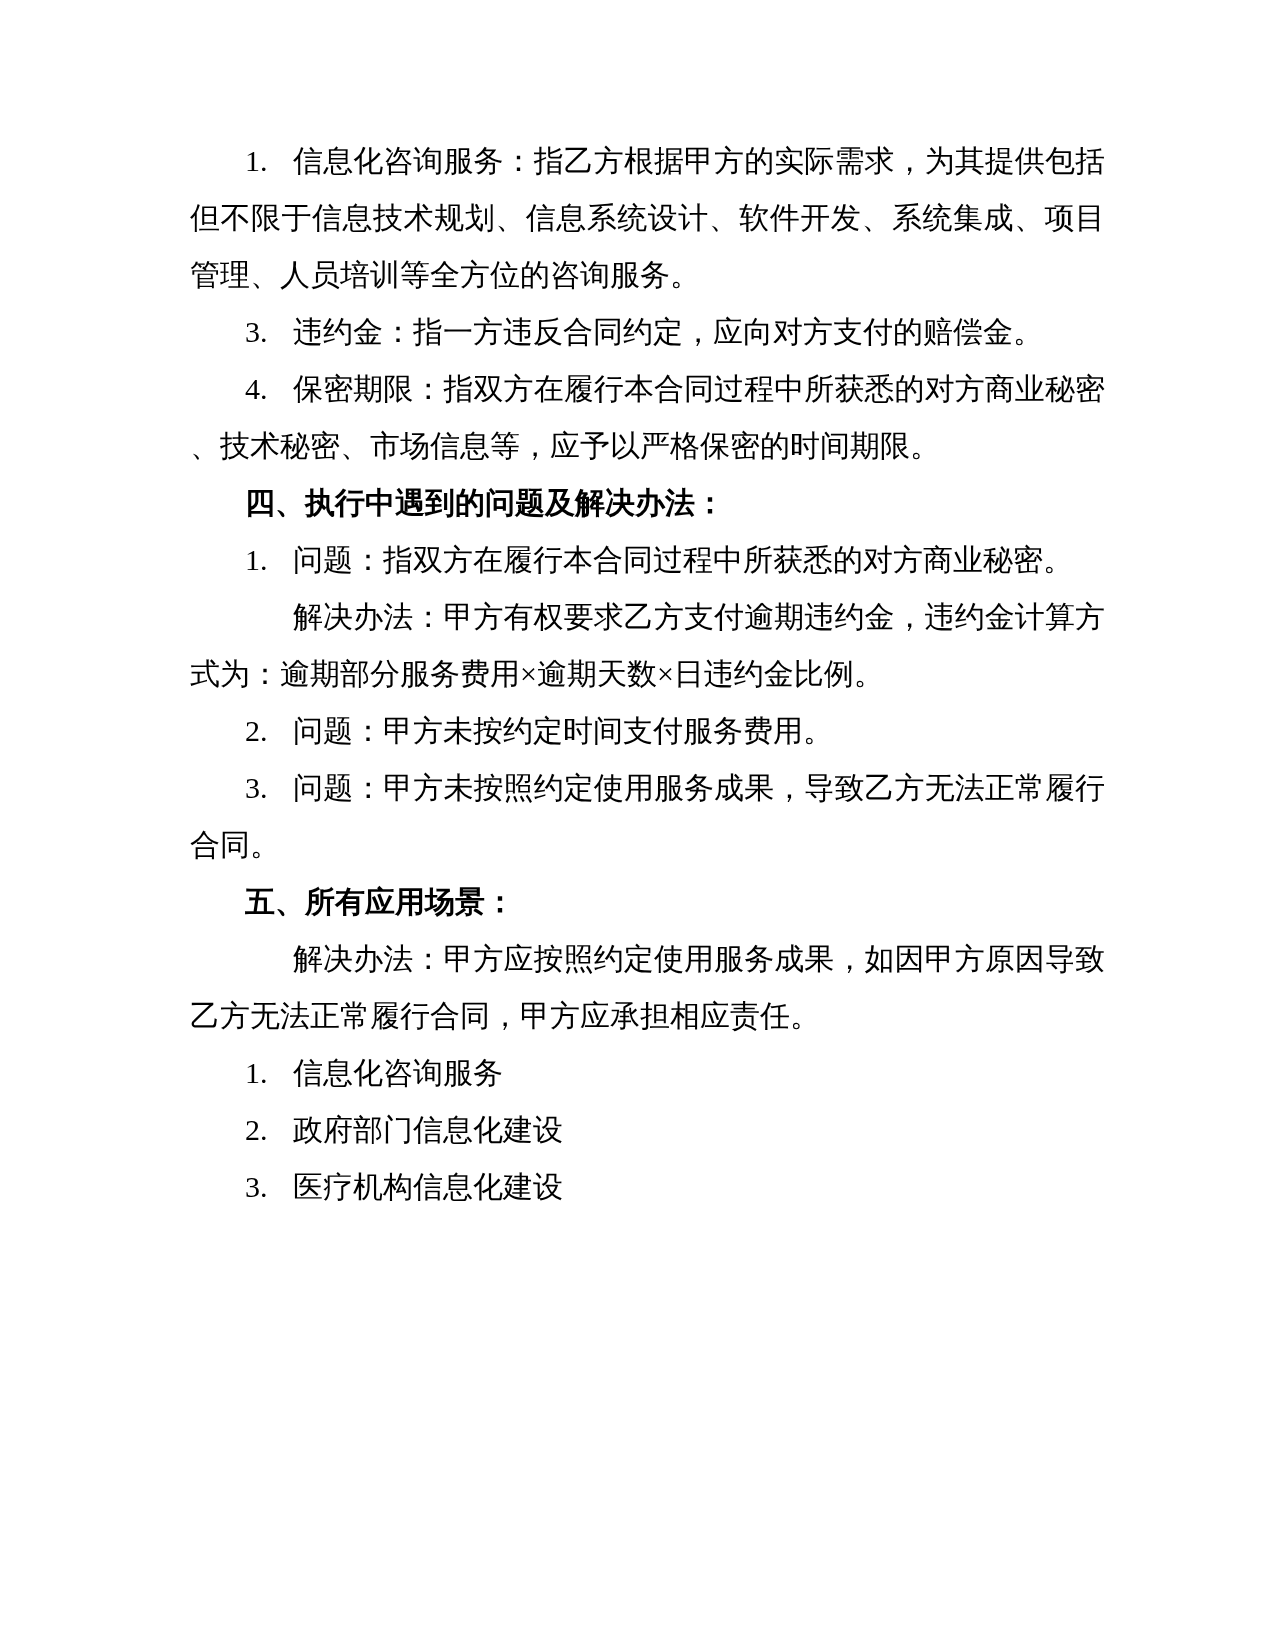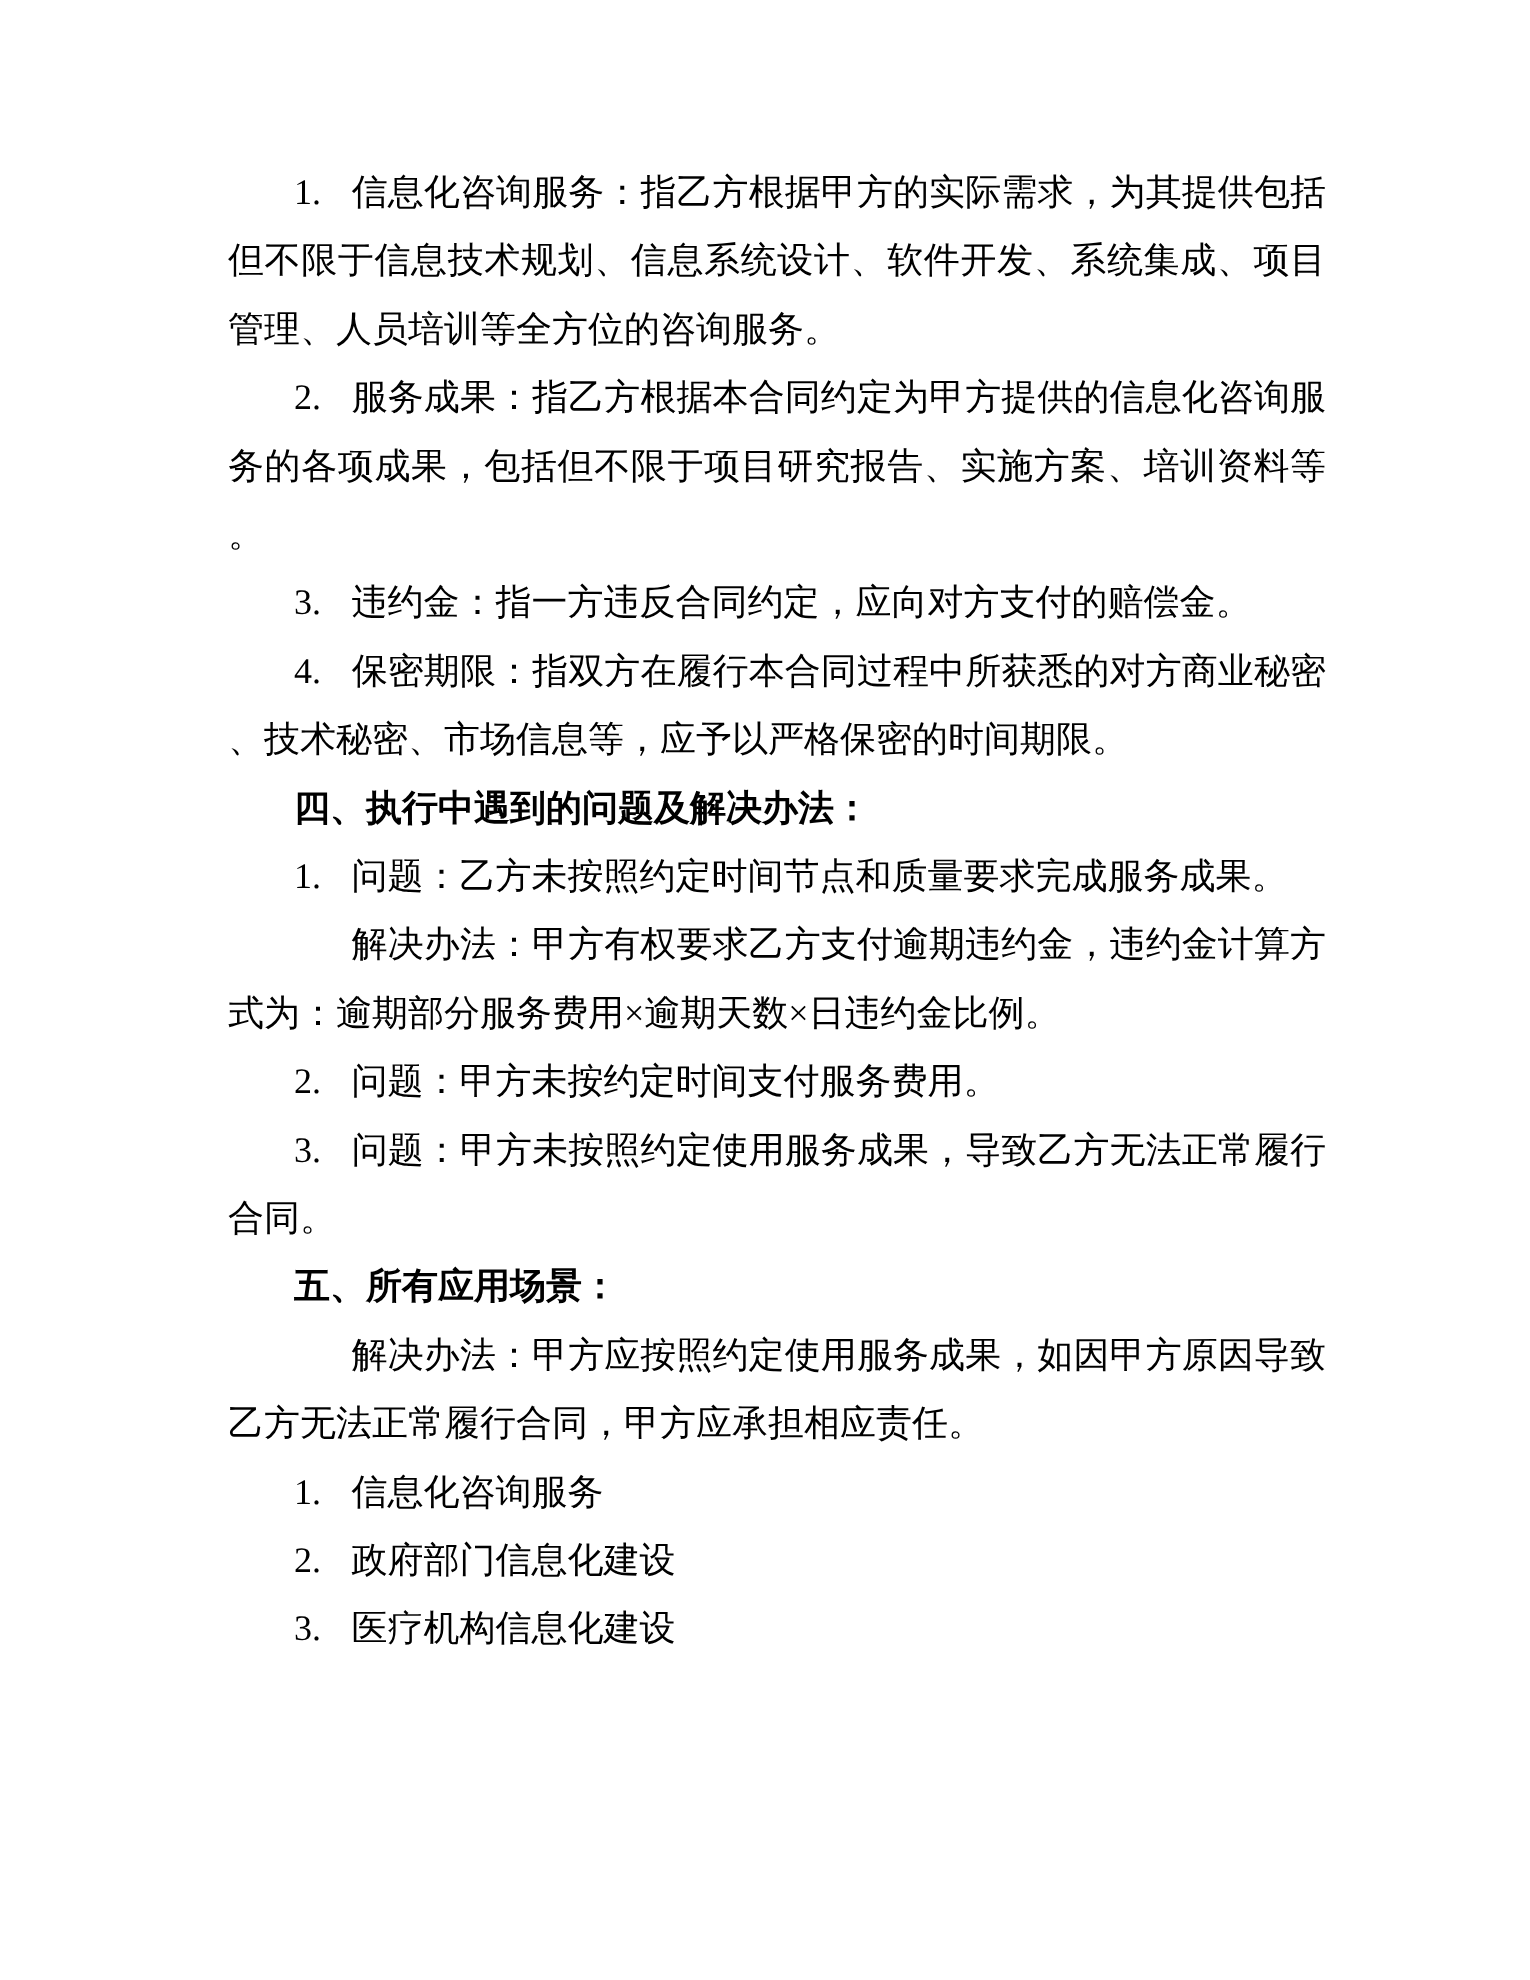--- a/index.html
+++ b/index.html
@@ -48,29 +48,28 @@
   }
 </style>
 </head>
 <body>
 
 <div class="page">
   <div class="content">
 
     <p class="para item"><span class="num">1.</span><span>信息化咨询服务：指乙方根据甲方的实际需求，为其提供包括但不限于信息技术规划、信息系统设计、软件开发、系统集成、项目管理、人员培训等全方位的咨询服务。</span></p>
 
-    <p class="para item"><span class="num">2.</span><span>服务成果：指乙方根据本合同约定为甲方提供的信息化咨询服务的各项成果，包括但不限于项目研究报告、实施方案、培训资料等。</span></p>
 
     <p class="para item"><span class="num">3.</span><span>违约金：指一方违反合同约定，应向对方支付的赔偿金。</span></p>
 
     <p class="para item"><span class="num">4.</span><span>保密期限：指双方在履行本合同过程中所获悉的对方商业秘密、技术秘密、市场信息等，应予以严格保密的时间期限。</span></p>
 
     <p class="para head">四、执行中遇到的问题及解决办法：</p>
 
-    <p class="para item"><span class="num">1.</span><span>问题：乙方未按照约定时间节点和质量要求完成服务成果。</span></p>
+    <p class="para item"><span class="num">1.</span><span>问题：指双方在履行本合同过程中所获悉的对方商业秘密。</span></p>
     <p class="para sol">解决办法：甲方有权要求乙方支付逾期违约金，违约金计算方式为：逾期部分服务费用×逾期天数×日违约金比例。</p>
 
     <p class="para item"><span class="num">2.</span><span>问题：甲方未按约定时间支付服务费用。</span></p>
 
     <p class="para item"><span class="num">3.</span><span>问题：甲方未按照约定使用服务成果，导致乙方无法正常履行合同。</span></p>
     <p class="para head">五、所有应用场景：</p>
 
     <p class="para sol">解决办法：甲方应按照约定使用服务成果，如因甲方原因导致乙方无法正常履行合同，甲方应承担相应责任。</p>
 
     <p class="para item"><span class="num">1.</span><span>信息化咨询服务</span></p>

